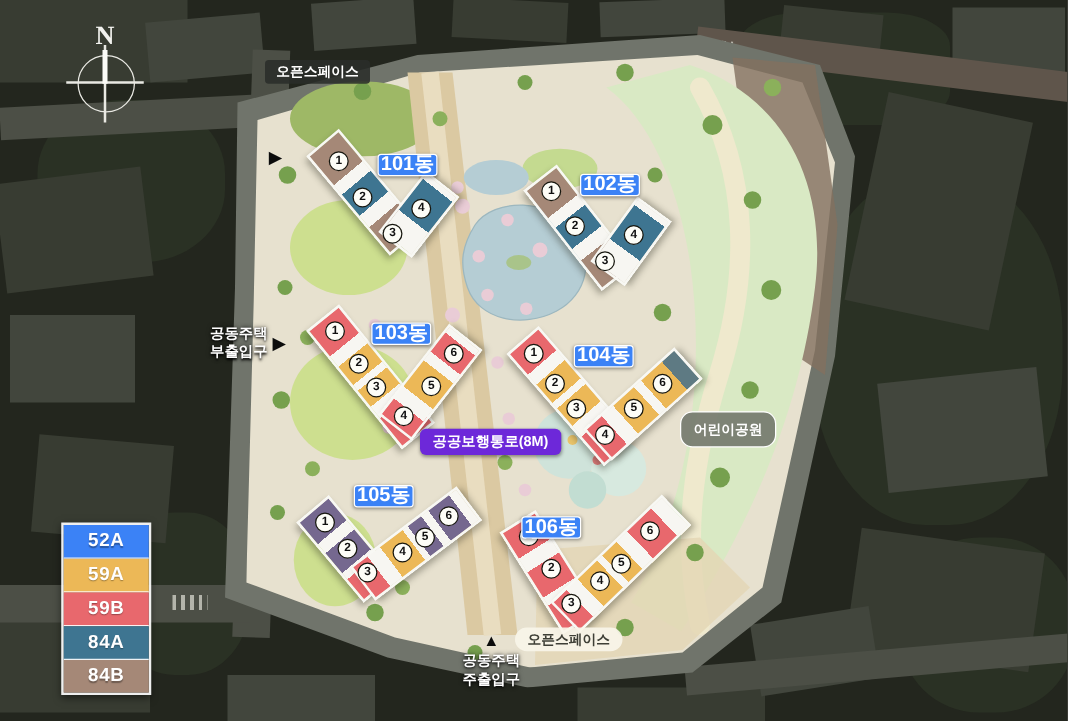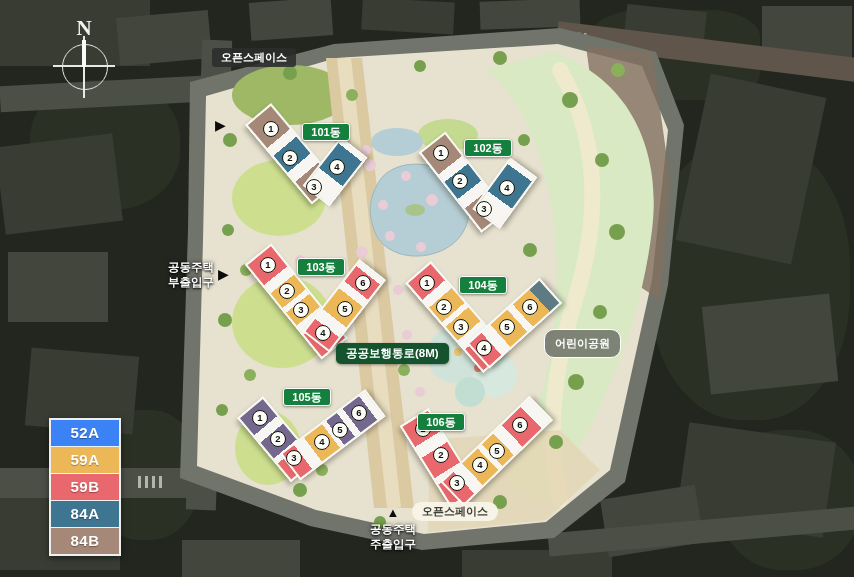--- a/index.html
+++ b/index.html
@@ -17,36 +17,36 @@
     clip-path:polygon(190px 82px,334px 44px,560px 28px,656px 52px,684px 125px,668px 285px,625px 482px,554px 538px,422px 550px,310px 526px,180px 478px,188px 230px);}
   .site{position:absolute;inset:0;background:#e7e1cf;
     clip-path:polygon(206px 96px,336px 58px,558px 44px,642px 66px,668px 130px,652px 280px,610px 470px,546px 522px,424px 534px,316px 510px,197px 466px,203px 240px);}
   svg.deco{position:absolute;left:0;top:0;}
   
   .wing{position:absolute;height:30px;border:2px solid #f8f8f4;
     transform-origin:left center;box-shadow:2px 3px 5px rgba(40,40,30,.35);}
   .ucircle{position:absolute;width:16px;height:16px;border-radius:50%;
     background:#fdfdf7;border:1.6px solid #17170f;box-sizing:border-box;
     color:#111;font-size:9.5px;font-weight:bold;line-height:13px;text-align:center;z-index:8;}
-  .bbadge{position:absolute;width:48px;height:18px;background:#15803d;
-    border:1.6px solid #fff;border-radius:3px;color:#fff;font-size:11px;font-weight:bold;
+  .bbadge{position:absolute;width:48px;height:18px;background:#3b82f6;
+    border:1.6px solid #fff;border-radius:3px;color:#fff;font-size:16px;font-weight:bold;
     line-height:16px;text-align:center;box-sizing:border-box;z-index:9;box-shadow:0 1px 3px rgba(0,0,0,.4);}
   
   .entr{position:absolute;color:#fff;font-weight:bold;font-size:11.5px;line-height:1.3;
     text-align:center;text-shadow:0 1px 2px rgba(0,0,0,.95),0 0 4px rgba(0,0,0,.7);z-index:9;}
   .arrowr{position:absolute;color:#0c0c0c;font-size:14px;z-index:9;
     text-shadow:0 0 2px rgba(255,255,255,.25);}
   .pill{position:absolute;z-index:9;text-align:center;font-weight:bold;box-sizing:border-box;}
   .pill.dark{background:rgba(42,46,42,.88);color:#fff;font-size:11px;
     padding:2px 9px;border-radius:3px;}
   .pill.light{background:rgba(248,245,233,.92);color:#3e3f36;font-size:11px;
     padding:2px 10px;border-radius:10px;}
   .pill.gray{background:rgba(112,116,106,.88);color:#fff;font-size:11px;
     padding:6px 10px;border-radius:10px;border:1.4px solid #fff;margin-top:27px;}
-  .pill.walk{background:#14532d;color:#fff;font-size:11.5px;
+  .pill.walk{background:#6d28d9;color:#fff;font-size:11.5px;
     padding:3px 10px;border-radius:5px;box-shadow:0 1px 3px rgba(0,0,0,.4);}
   
   .legend{position:absolute;left:49px;top:418px;width:68px;z-index:10;
     border:2px solid rgba(255,255,255,.92);box-shadow:0 2px 6px rgba(0,0,0,.5);}
   .legend .row{height:26px;color:#fff;font-size:15px;font-weight:bold;
     line-height:26px;text-align:center;border-bottom:1.4px solid rgba(255,255,255,.9);
     letter-spacing:.5px;text-shadow:0 1px 1px rgba(0,0,0,.35);}
   .legend .row:last-child{border-bottom:none;}
   
   .compass{position:absolute;left:40px;top:14px;width:100px;height:110px;z-index:10;}

